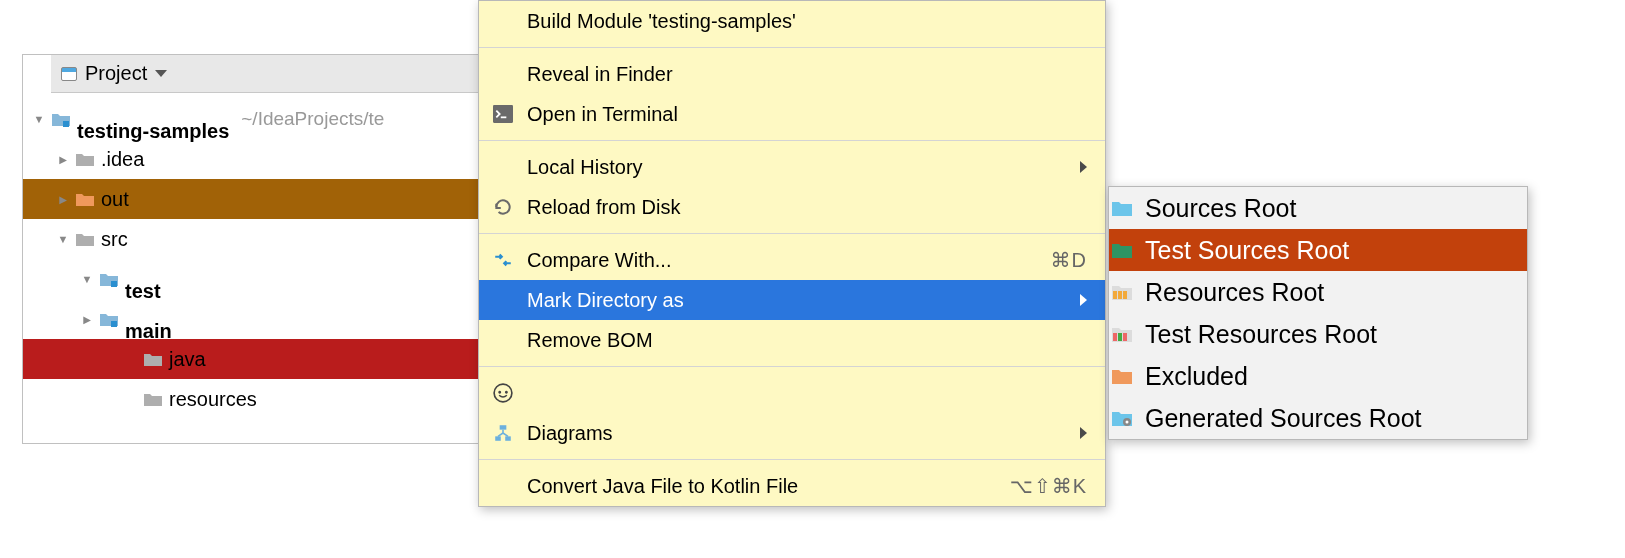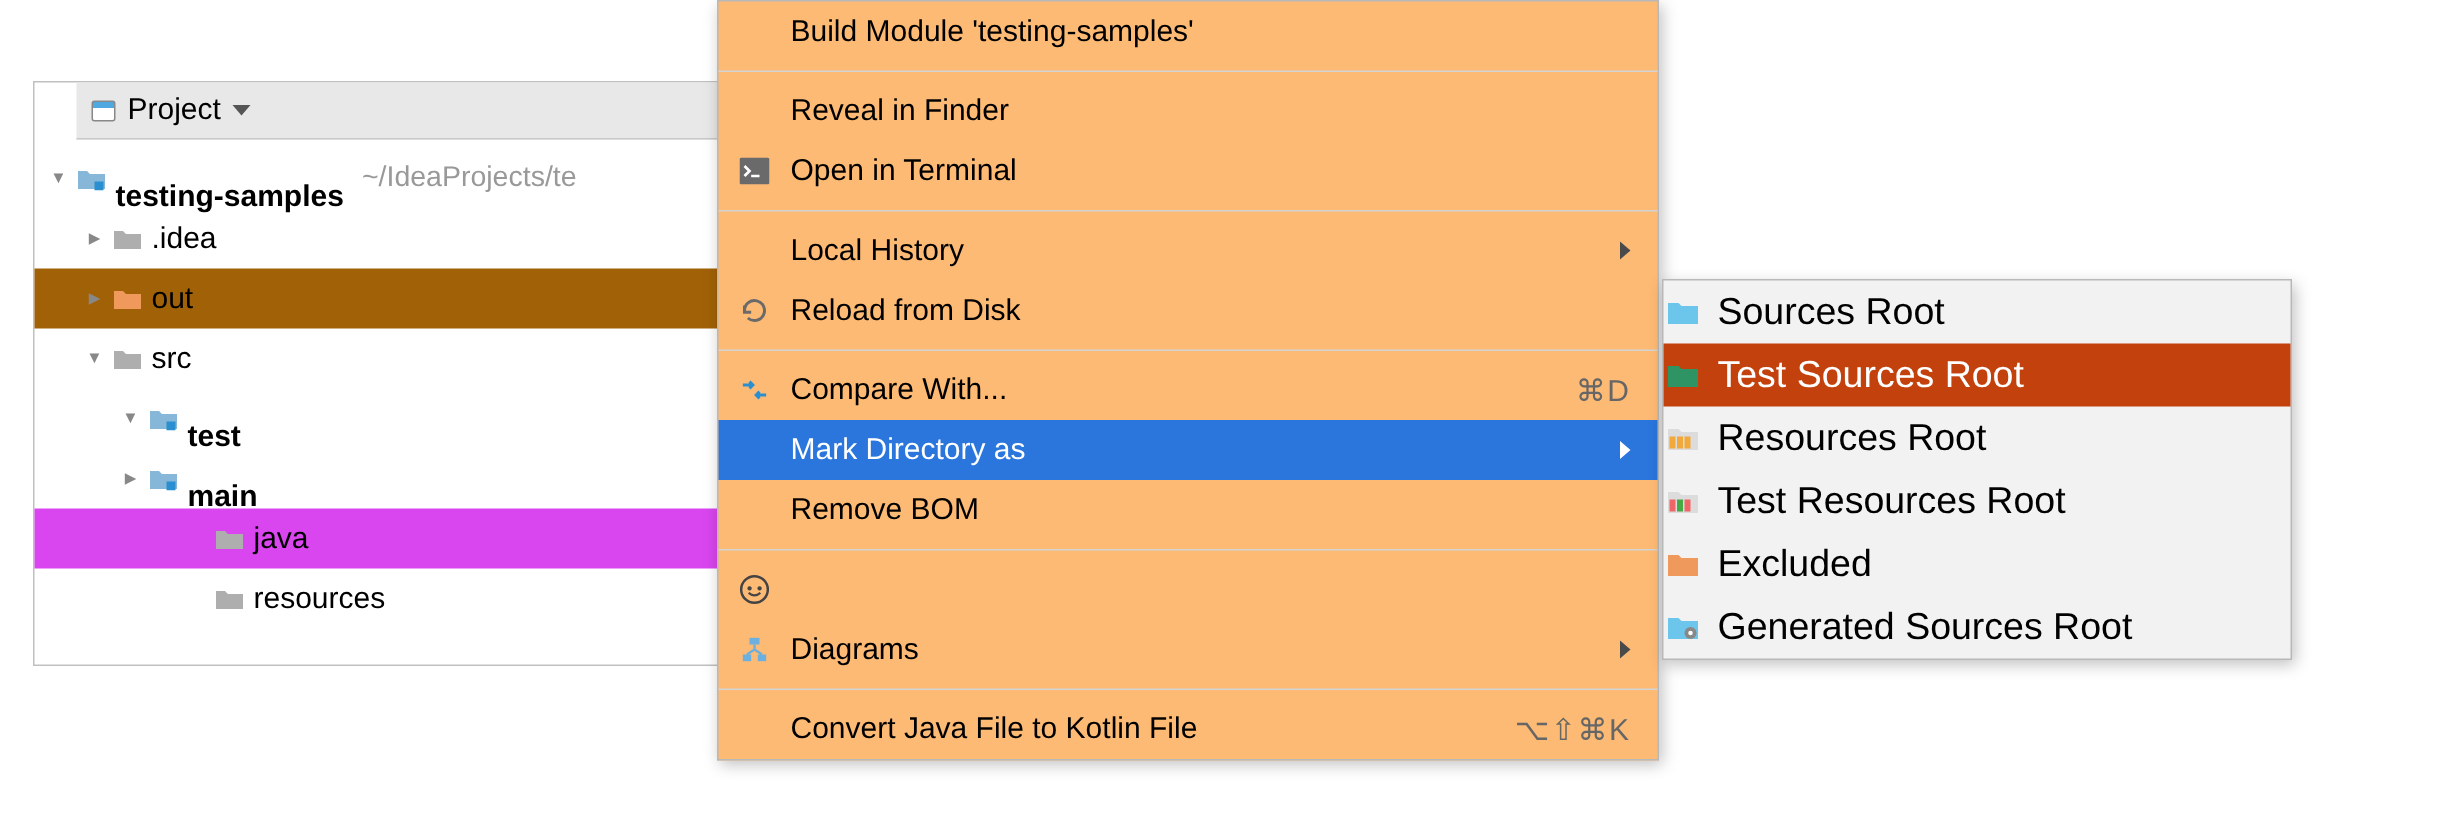--- a/index.html
+++ b/index.html
@@ -47,21 +47,21 @@
     .tree { padding-top: 6px; }
     .tree-row {
       display: flex;
       align-items: center;
       height: 40px;
       padding-left: 10px;
       gap: 6px;
       white-space: nowrap;
     }
     .tree-row.highlight-out { background: #a16207; }
-    .tree-row.selected { background: #d946ef; }
+    .tree-row.selected { background: #b91c1c; }
     .arrow {
       width: 12px; height: 12px;
       display: inline-flex;
       align-items: center;
       justify-content: center;
       color: #888;
       font-size: 13px;
     }
     .arrow.expanded::before { content: "▼"; font-size: 11px; }
     .arrow.collapsed::before { content: "▶"; font-size: 10px; }
@@ -72,21 +72,21 @@
     .hint { color: #999; font-size: 19px; margin-left: 6px; }
     .indent-1 { padding-left: 34px; }
     .indent-2 { padding-left: 58px; }
     .indent-4 { padding-left: 120px; }
 
     .context-menu {
       position: absolute;
       left: 478px;
       top: 0;
       width: 628px;
-      background: #fdba74;
+      background: #fef9c3;
       border: 1px solid #b8b8b8;
       box-shadow: 2px 3px 10px rgba(0,0,0,0.25);
     }
     .menu-item {
       display: flex;
       align-items: center;
       height: 40px;
       padding: 0 18px 0 14px;
       gap: 14px;
       font-size: 20px;

